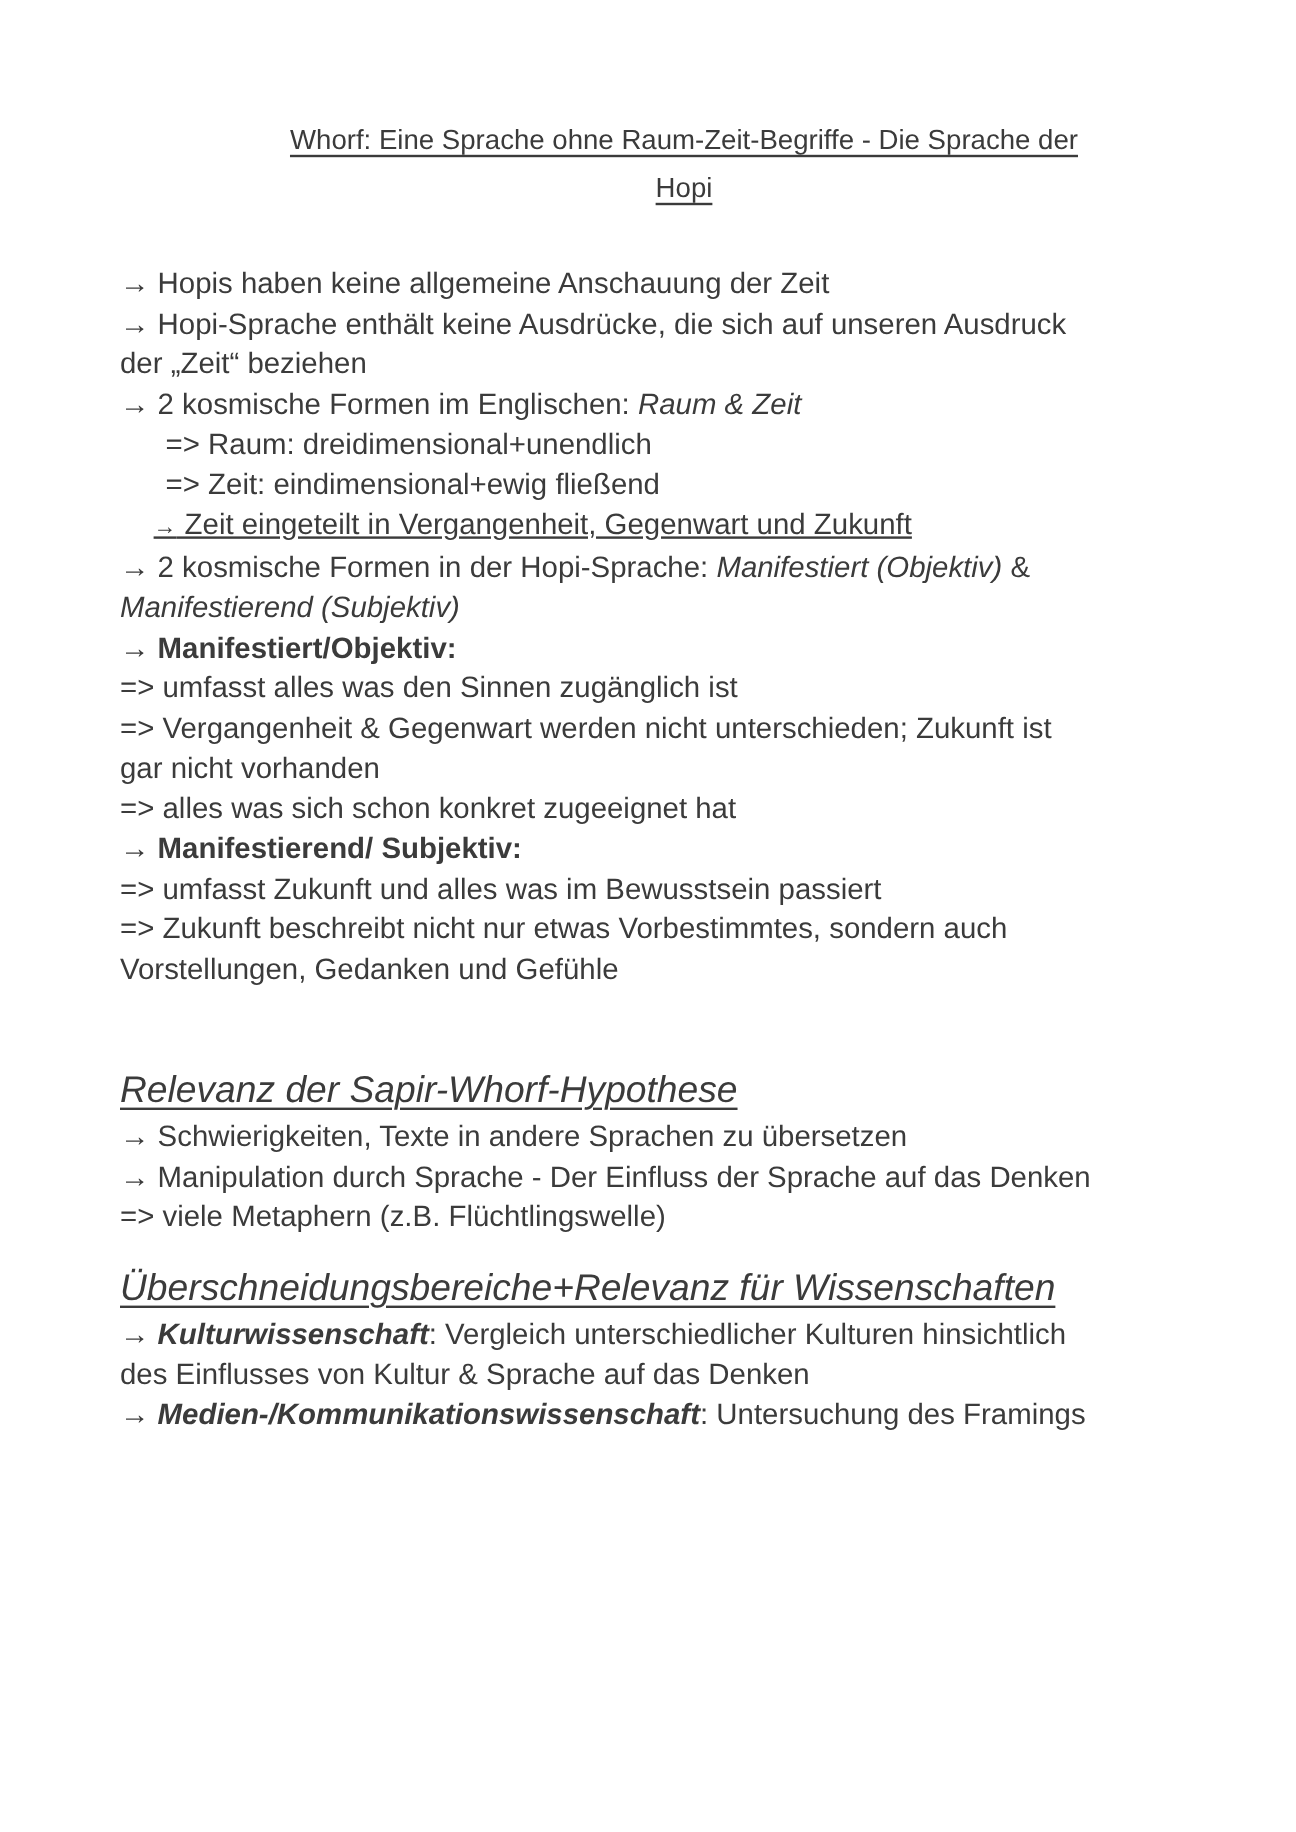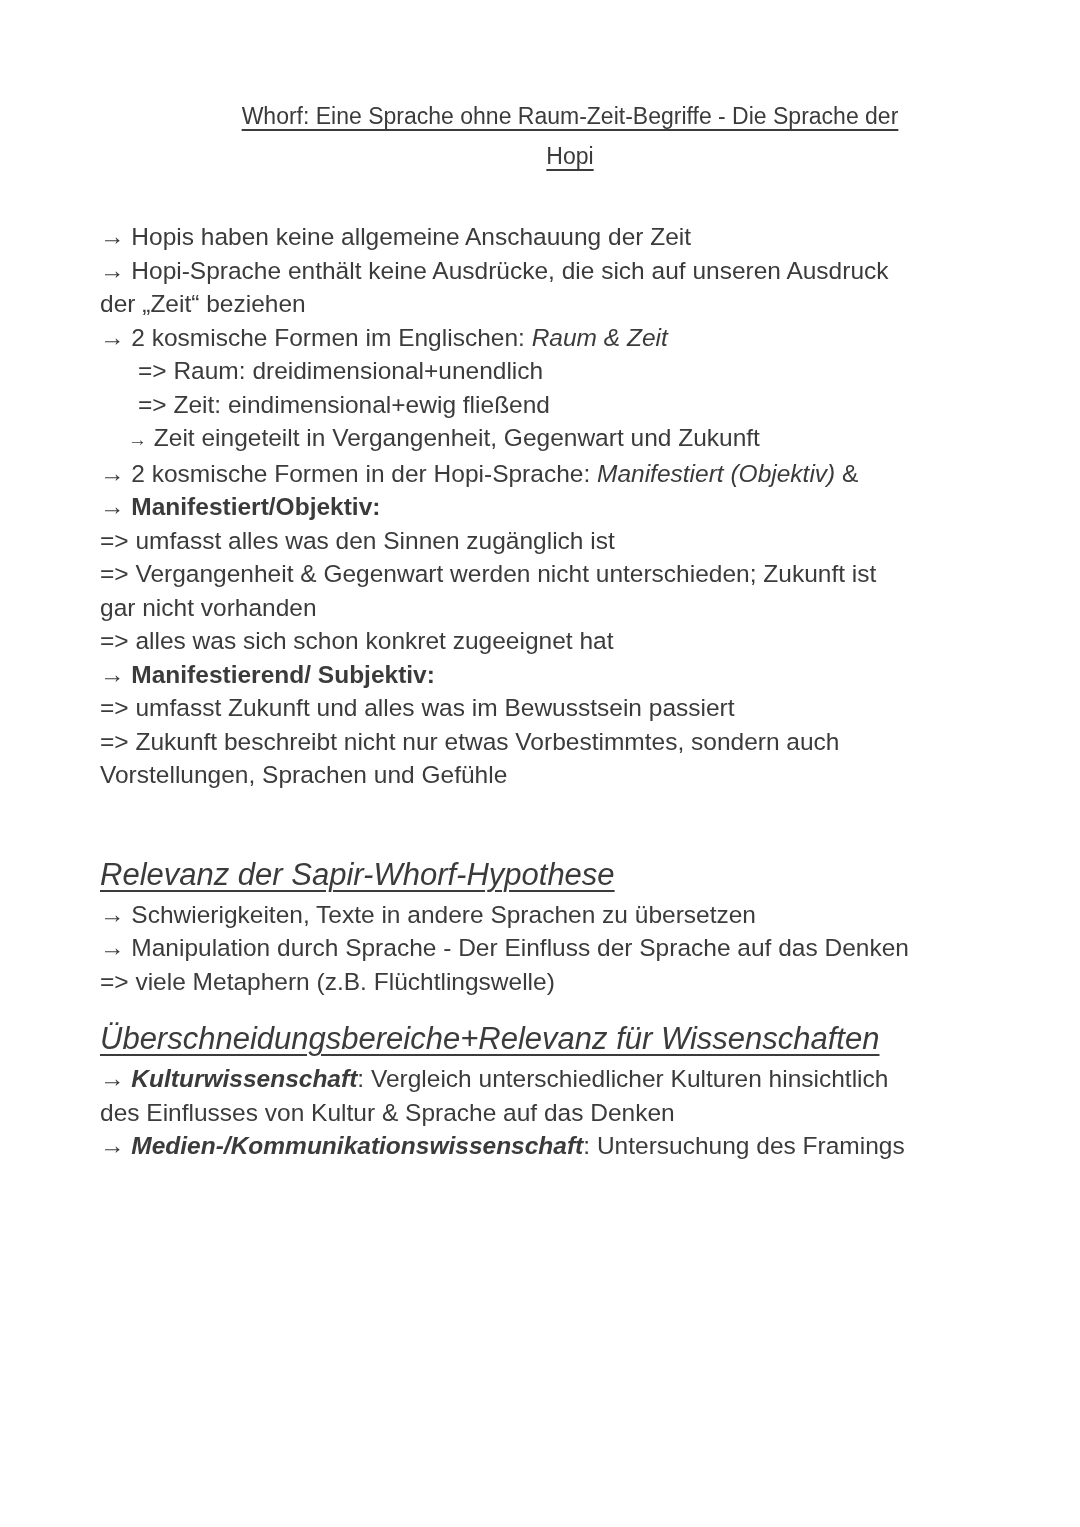--- a/index.html
+++ b/index.html
@@ -29,21 +29,21 @@
     text-decoration: underline;
     text-decoration-thickness: 2px;
     text-underline-offset: 5px;
   }
   .line {
     font-size: 24.5px;
     line-height: 33.5px;
     white-space: nowrap;
   }
   .indent-sub   { padding-left: 38px; }
-  .indent-small { padding-left: 28px; }
+  .indent-small { padding-left: 28px; text-decoration: underline; }
   .r  { font-style: normal; font-weight: normal; }
   .i  { font-style: italic; }
   .b  { font-weight: bold; }
   .bi { font-weight: bold; font-style: italic; }
   .small-arrow { font-size: 19px; }
   .section-heading {
     font-size: 31px;
     line-height: 38px;
     font-style: italic;
     font-weight: normal;
@@ -68,29 +68,30 @@
 
     <div>
       <div class="line"><span class="r">→ Hopis haben keine allgemeine Anschauung der Zeit</span></div>
       <div class="line"><span class="r">→ Hopi-Sprache enthält keine Ausdrücke, die sich auf unseren Ausdruck</span></div>
       <div class="line"><span class="r">der „Zeit“ beziehen</span></div>
       <div class="line"><span class="r">→ 2 kosmische Formen im Englischen: </span><span class="i">Raum &amp; Zeit</span></div>
       <div class="line indent-sub"><span class="r">=&gt; Raum: dreidimensional+unendlich</span></div>
       <div class="line indent-sub"><span class="r">=&gt; Zeit: eindimensional+ewig fließend</span></div>
       <div class="line indent-small"><span class="r small-arrow">→</span><span class="r"> Zeit eingeteilt in Vergangenheit, Gegenwart und Zukunft</span></div>
       <div class="line"><span class="r">→ 2 kosmische Formen in der Hopi-Sprache: </span><span class="i">Manifestiert (Objektiv)</span><span class="r"> &amp;</span></div>
+      <div class="line"><span class="i">Manifestierend (Subjektiv)</span></div>
       <div class="line"><span class="r">→ </span><span class="b">Manifestiert/Objektiv:</span></div>
       <div class="line"><span class="r">=&gt; umfasst alles was den Sinnen zugänglich ist</span></div>
       <div class="line"><span class="r">=&gt; Vergangenheit &amp; Gegenwart werden nicht unterschieden; Zukunft ist</span></div>
       <div class="line"><span class="r">gar nicht vorhanden</span></div>
       <div class="line"><span class="r">=&gt; alles was sich schon konkret zugeeignet hat</span></div>
       <div class="line"><span class="r">→ </span><span class="b">Manifestierend/ Subjektiv:</span></div>
       <div class="line"><span class="r">=&gt; umfasst Zukunft und alles was im Bewusstsein passiert</span></div>
       <div class="line"><span class="r">=&gt; Zukunft beschreibt nicht nur etwas Vorbestimmtes, sondern auch</span></div>
-      <div class="line"><span class="r">Vorstellungen, Sprachen und Gefühle</span></div>
+      <div class="line"><span class="r">Vorstellungen, Gedanken und Gefühle</span></div>
     </div>
 
     <div class="spacer-xl"></div>
 
     <div>
       <h2 class="section-heading">Relevanz der Sapir-Whorf-Hypothese</h2>
       <div class="line"><span class="r">→ Schwierigkeiten, Texte in andere Sprachen zu übersetzen</span></div>
       <div class="line"><span class="r">→ Manipulation durch Sprache - Der Einfluss der Sprache auf das Denken</span></div>
       <div class="line"><span class="r">=&gt; viele Metaphern (z.B. Flüchtlingswelle)</span></div>
     </div>

